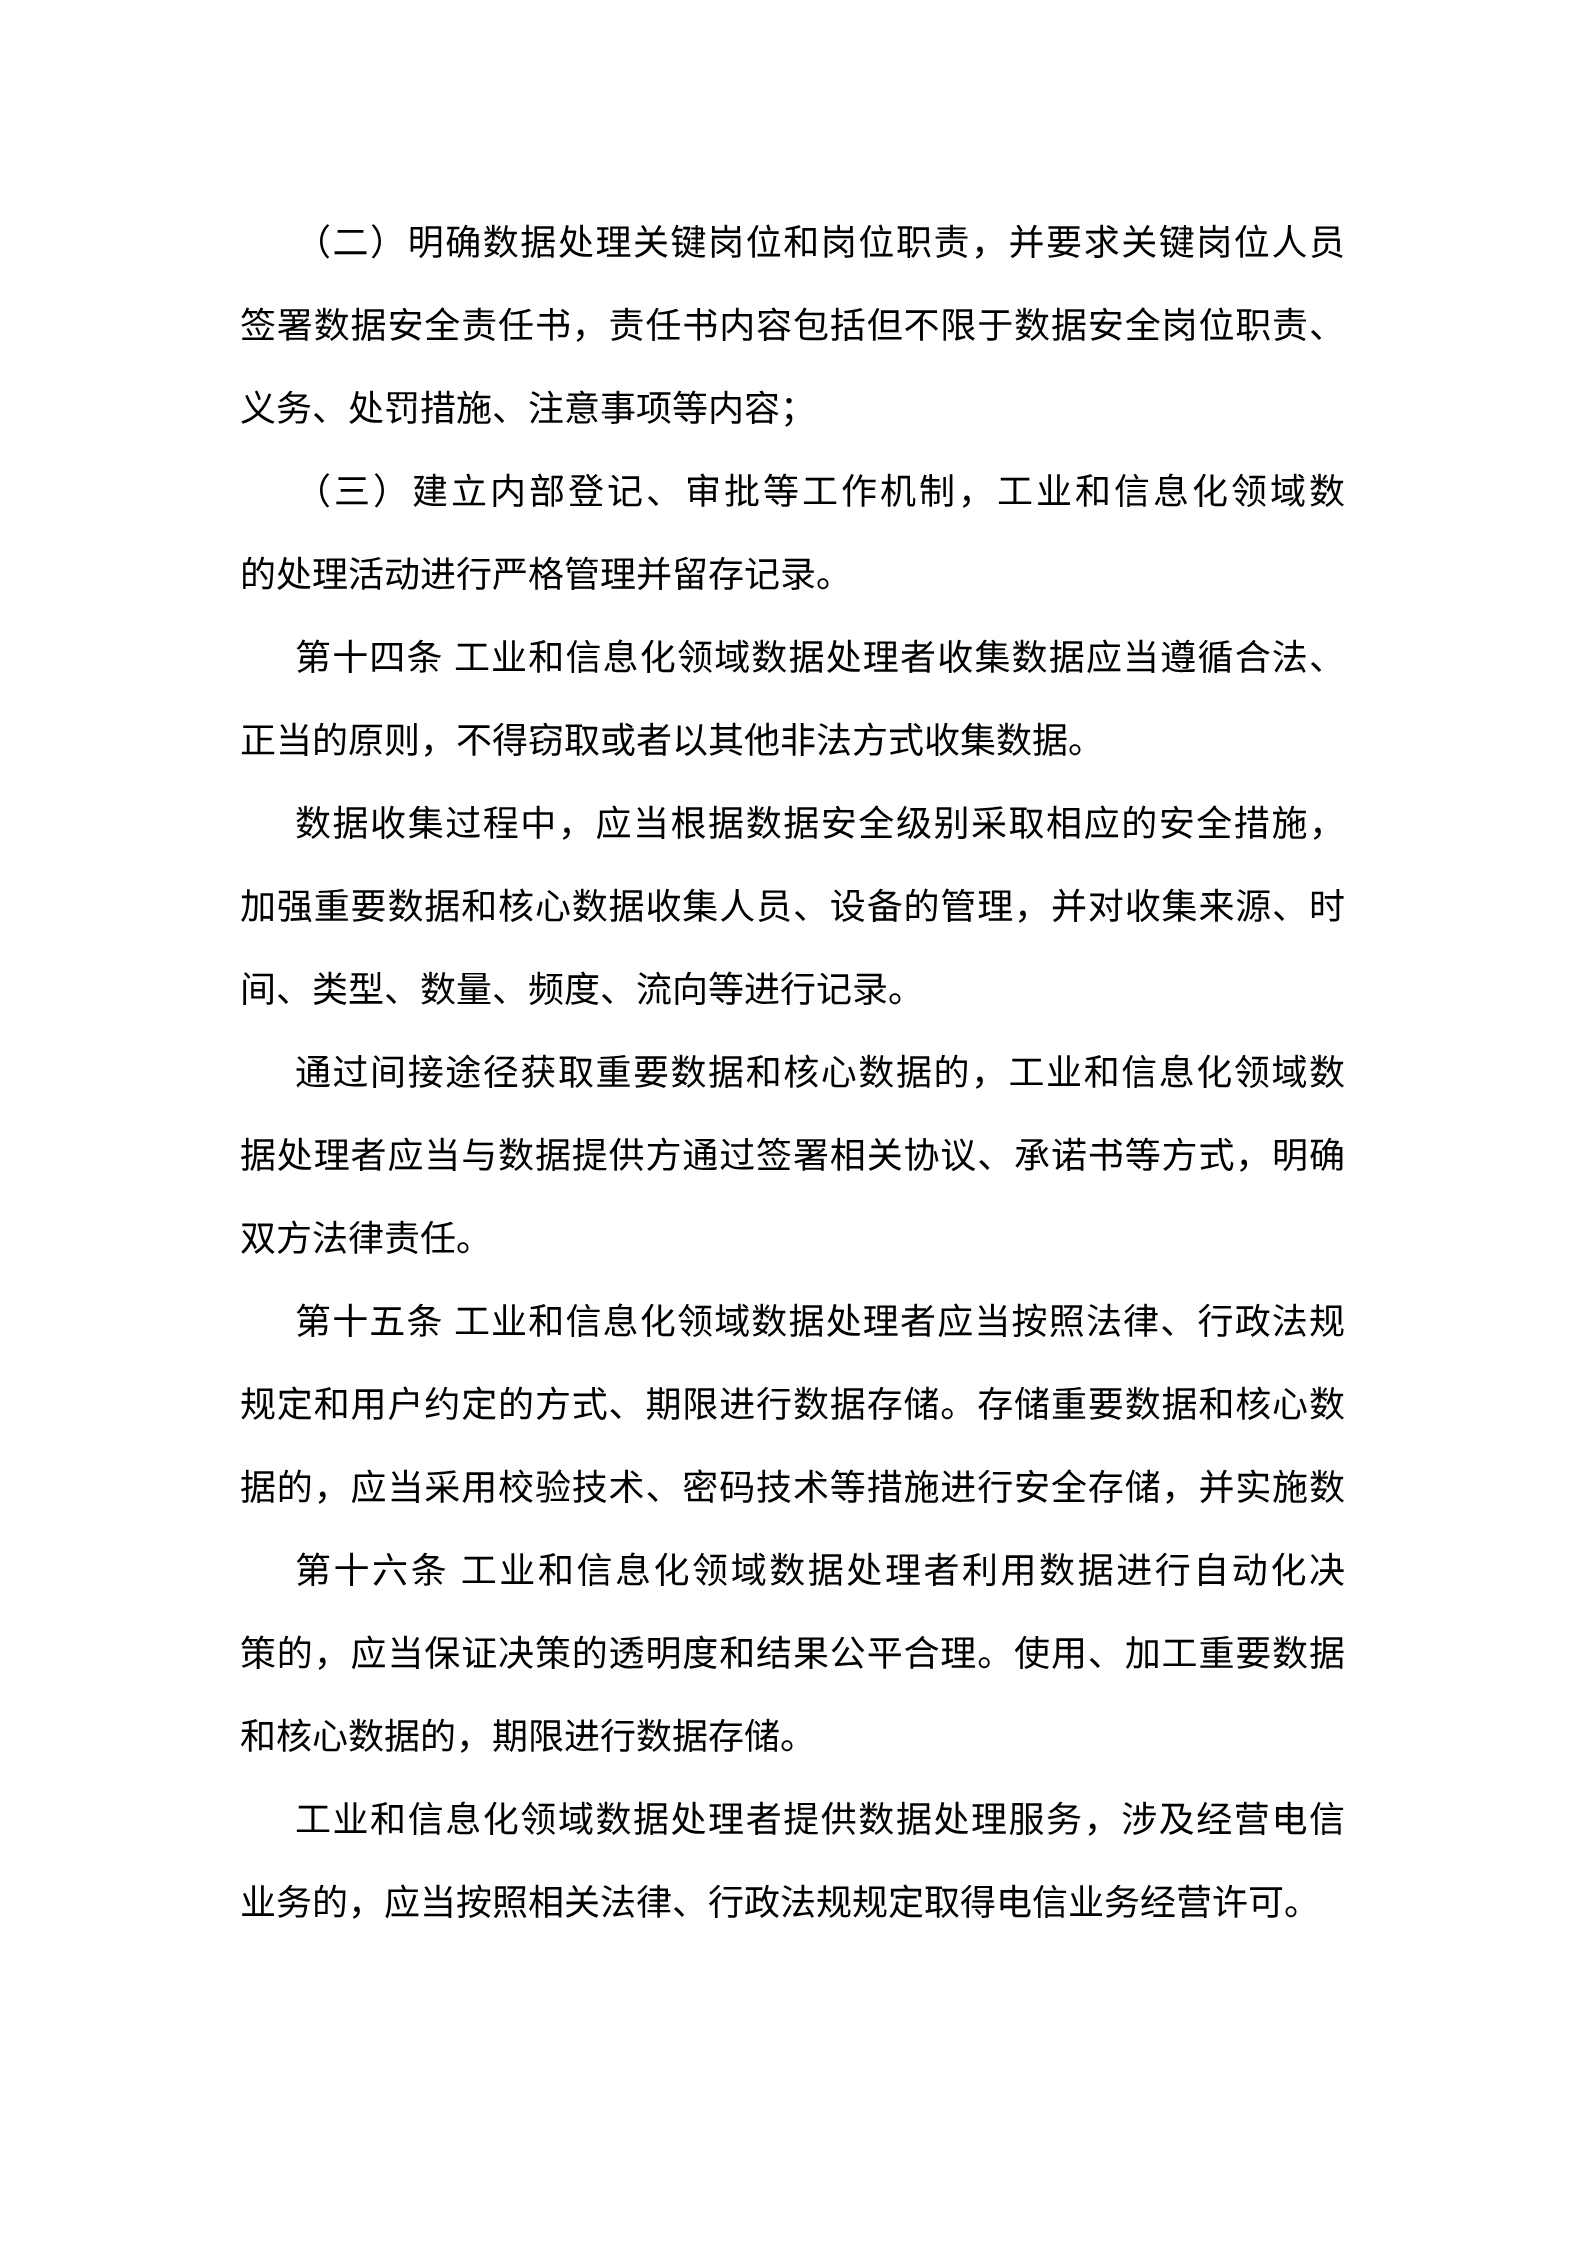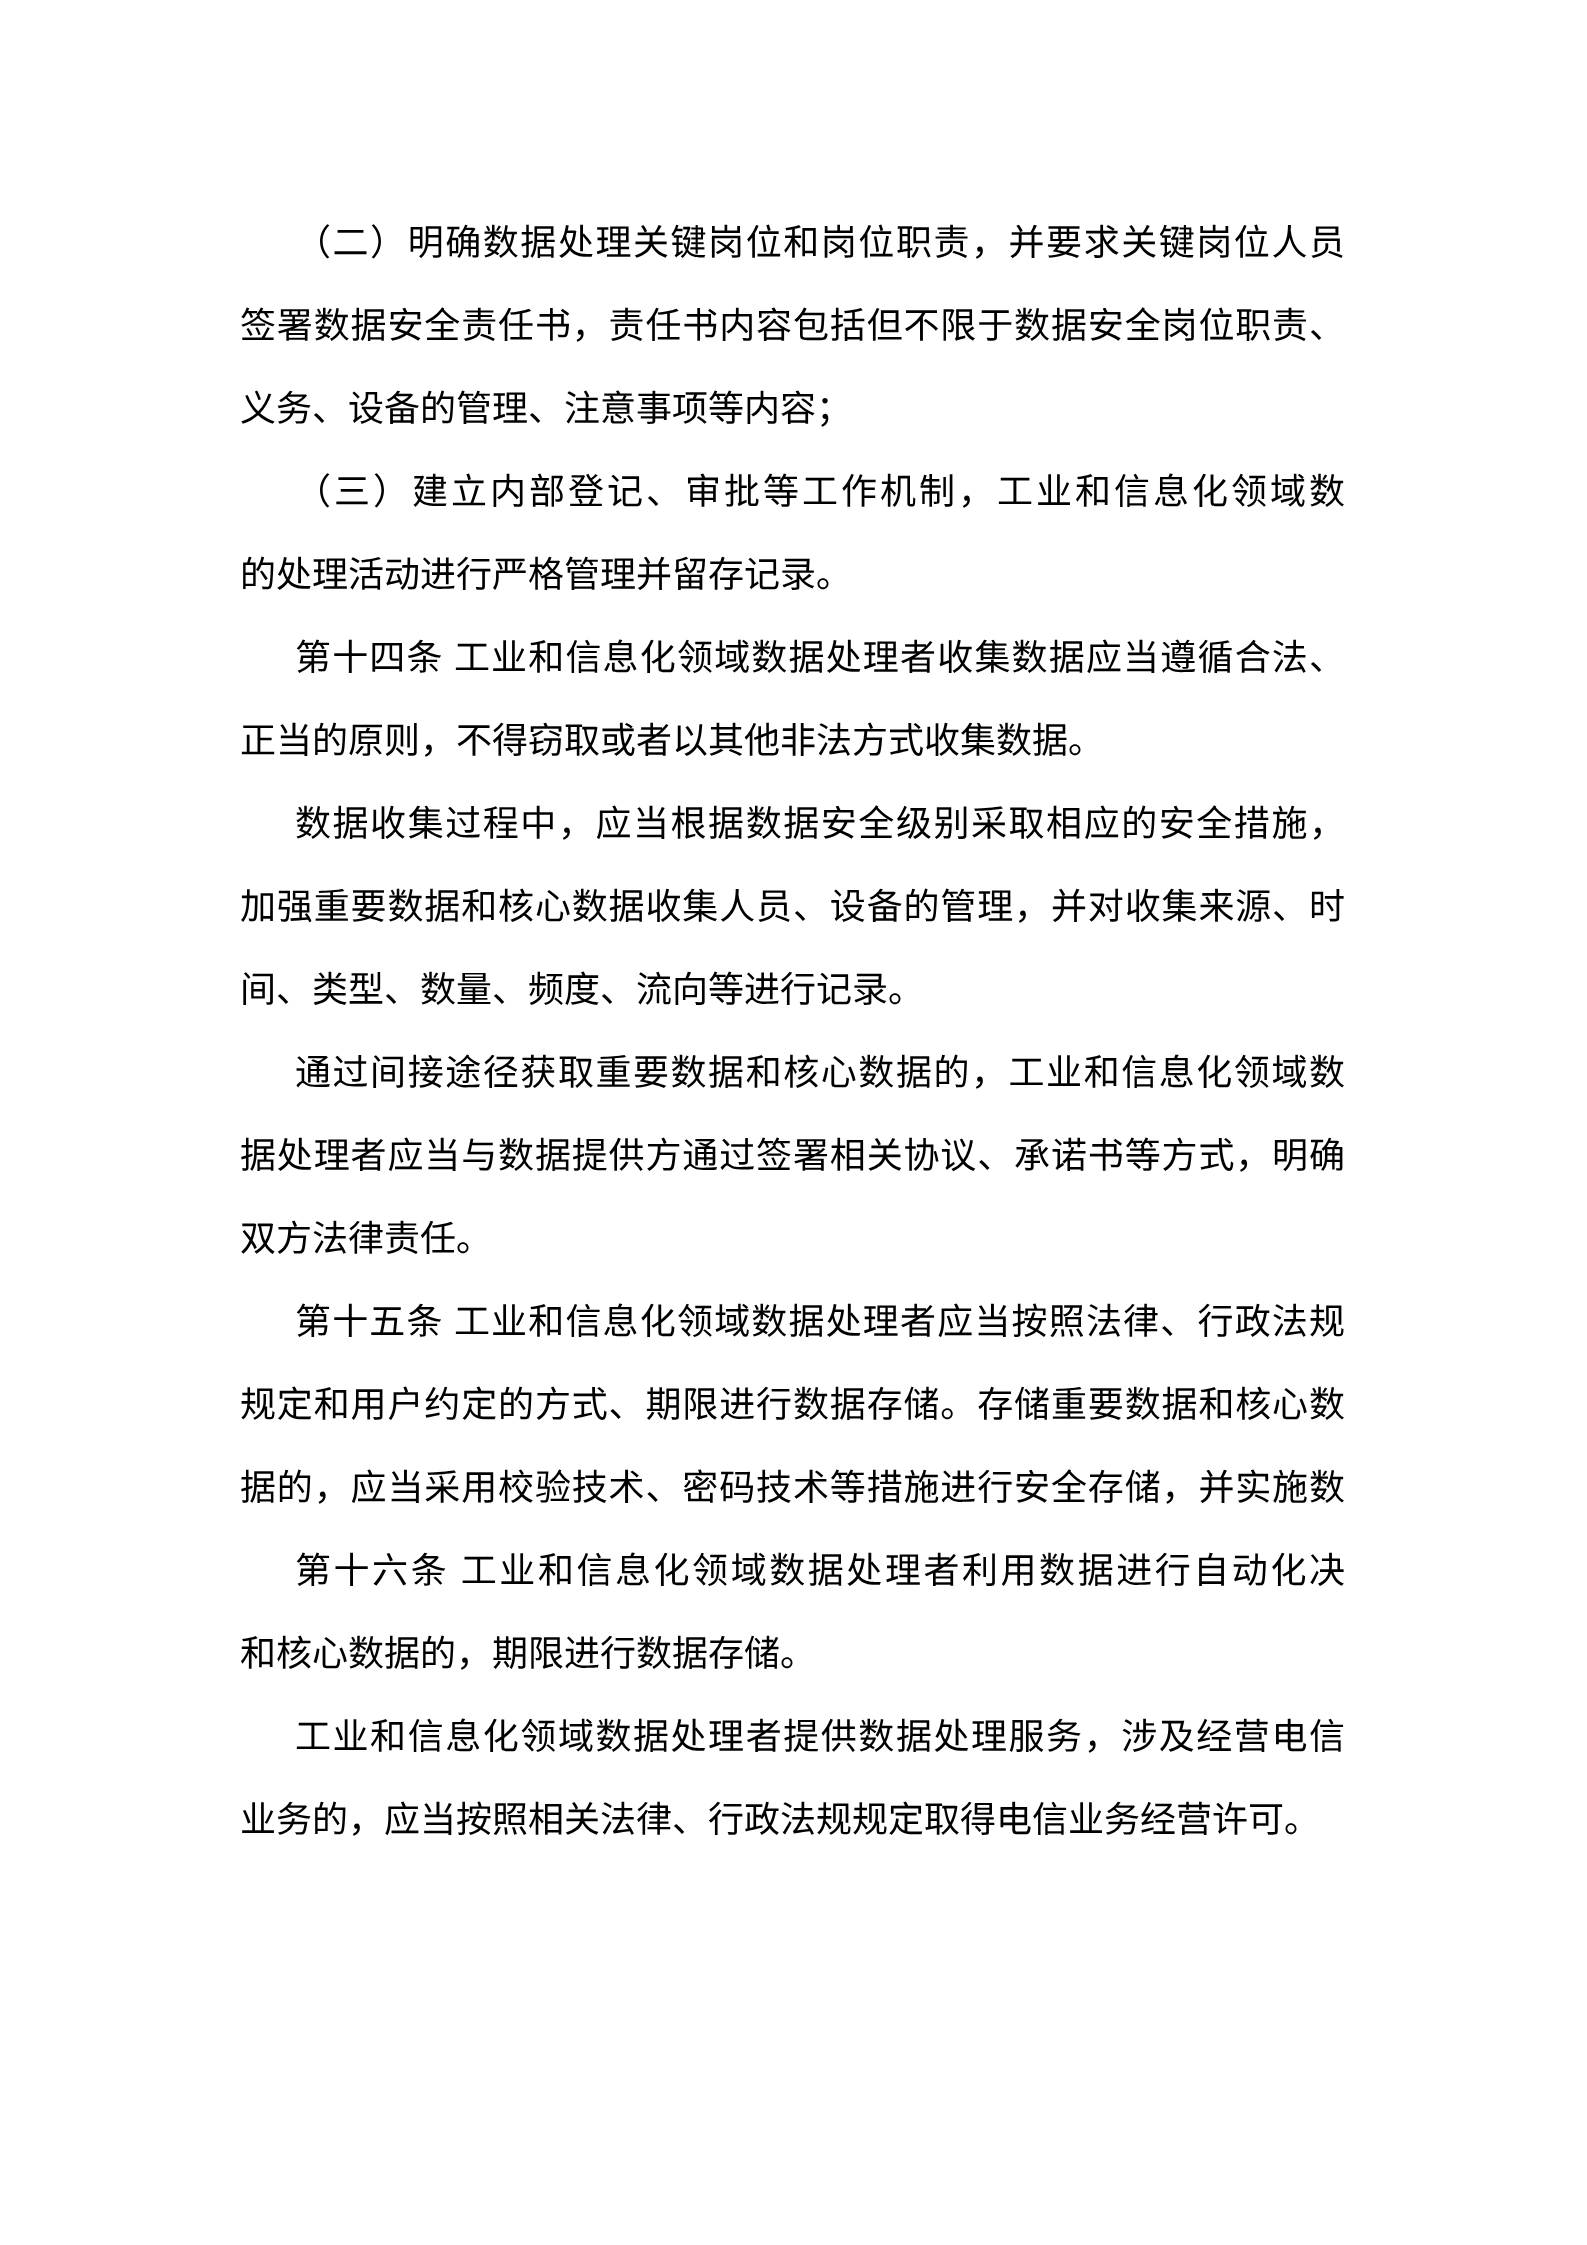--- a/index.html
+++ b/index.html
@@ -36,31 +36,32 @@
   .line.indent {
     text-indent: 55px;
   }
 </style>
 </head>
 <body>
 
 <div class="doc-page">
   <div class="line indent fill">（二）明确数据处理关键岗位和岗位职责，并要求关键岗位人员</div>
   <div class="line fill">签署数据安全责任书，责任书内容包括但不限于数据安全岗位职责、</div>
-  <div class="line">义务、设备的管理、注意事项等内容；</div>
+  <div class="line">义务、处罚措施、注意事项等内容；</div>
   <div class="line indent fill">（三）建立内部登记、审批等工作机制，工业和信息化领域数</div>
   <div class="line">的处理活动进行严格管理并留存记录。</div>
   <div class="line indent fill">第十四条 工业和信息化领域数据处理者收集数据应当遵循合法、</div>
   <div class="line">正当的原则，不得窃取或者以其他非法方式收集数据。</div>
   <div class="line indent fill">数据收集过程中，应当根据数据安全级别采取相应的安全措施，</div>
   <div class="line fill">加强重要数据和核心数据收集人员、设备的管理，并对收集来源、时</div>
   <div class="line">间、类型、数量、频度、流向等进行记录。</div>
   <div class="line indent fill">通过间接途径获取重要数据和核心数据的，工业和信息化领域数</div>
   <div class="line fill">据处理者应当与数据提供方通过签署相关协议、承诺书等方式，明确</div>
   <div class="line">双方法律责任。</div>
   <div class="line indent fill">第十五条 工业和信息化领域数据处理者应当按照法律、行政法规</div>
   <div class="line fill">规定和用户约定的方式、期限进行数据存储。存储重要数据和核心数</div>
   <div class="line fill">据的，应当采用校验技术、密码技术等措施进行安全存储，并实施数</div>
   <div class="line indent fill">第十六条 工业和信息化领域数据处理者利用数据进行自动化决</div>
+  <div class="line fill">策的，应当保证决策的透明度和结果公平合理。使用、加工重要数据</div>
   <div class="line">和核心数据的，期限进行数据存储。</div>
   <div class="line indent fill">工业和信息化领域数据处理者提供数据处理服务，涉及经营电信</div>
   <div class="line">业务的，应当按照相关法律、行政法规规定取得电信业务经营许可。</div>
 </div>
 
 </body></html>

